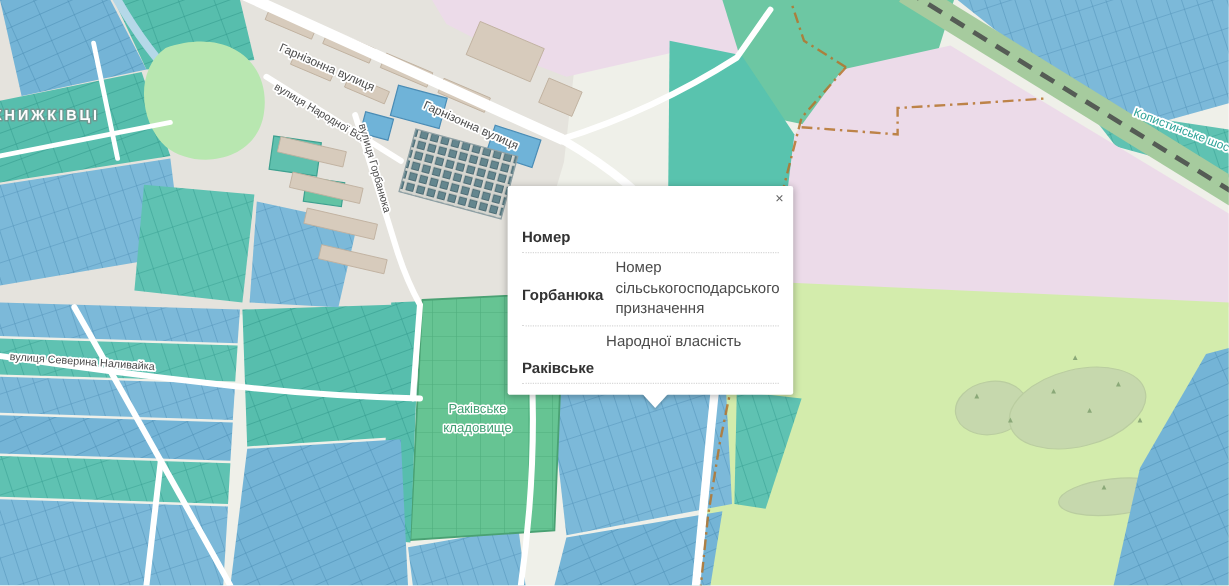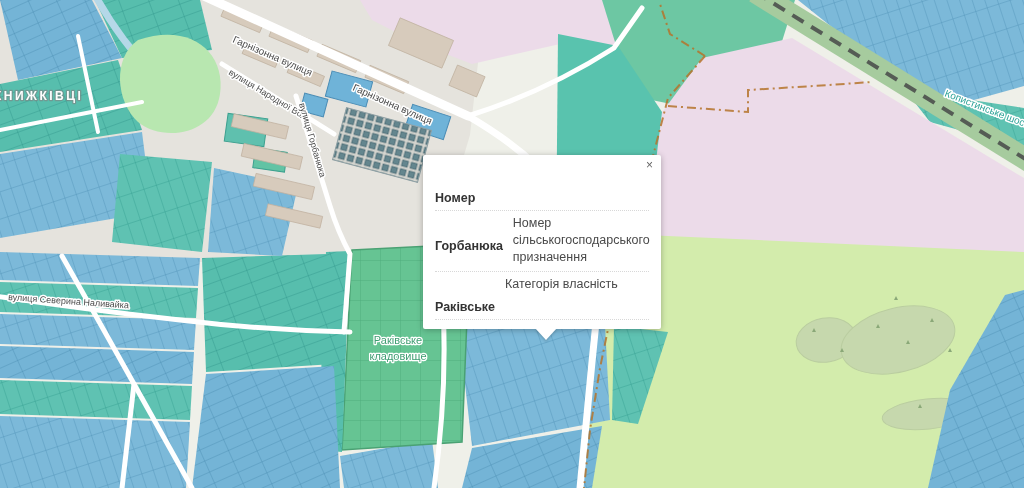--- a/index.html
+++ b/index.html
@@ -202,18 +202,18 @@
   <button class="close">×</button>
   <div class="row">
     <div class="lbl">Номер</div>
   </div>
   <div class="row">
     <div class="lbl">Горбанюка</div>
     <div class="val">Номер сільськогосподарського призначення</div>
   </div>
   <div class="row">
     <div class="lbl">Раківське</div>
-    <div class="val">Категорія власність</div>
+    <div class="val">Народної власність</div>
   </div>
   <div class="tail"></div>
 </div>
 
 </div>
 
 </body></html>

